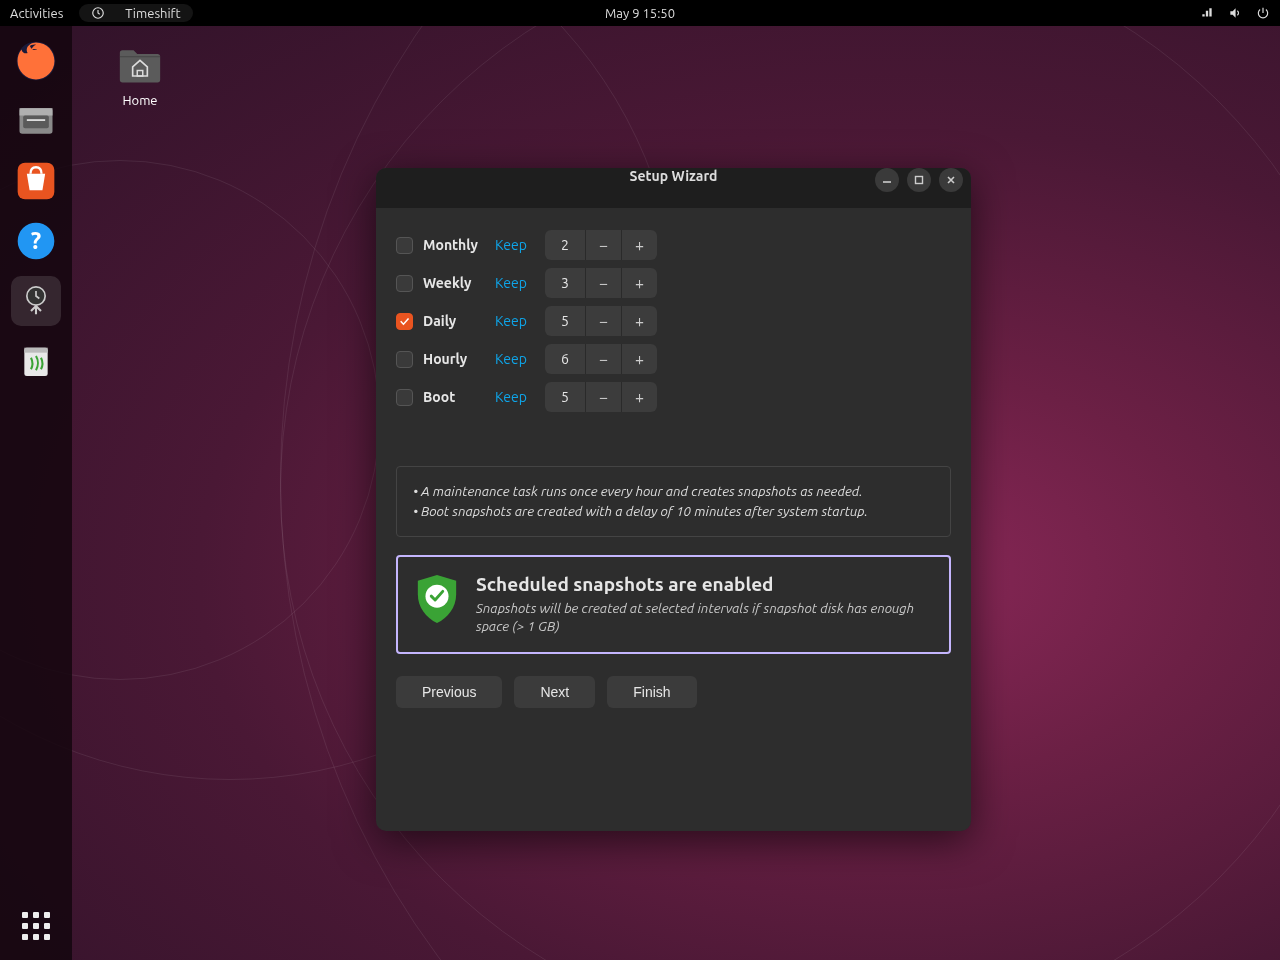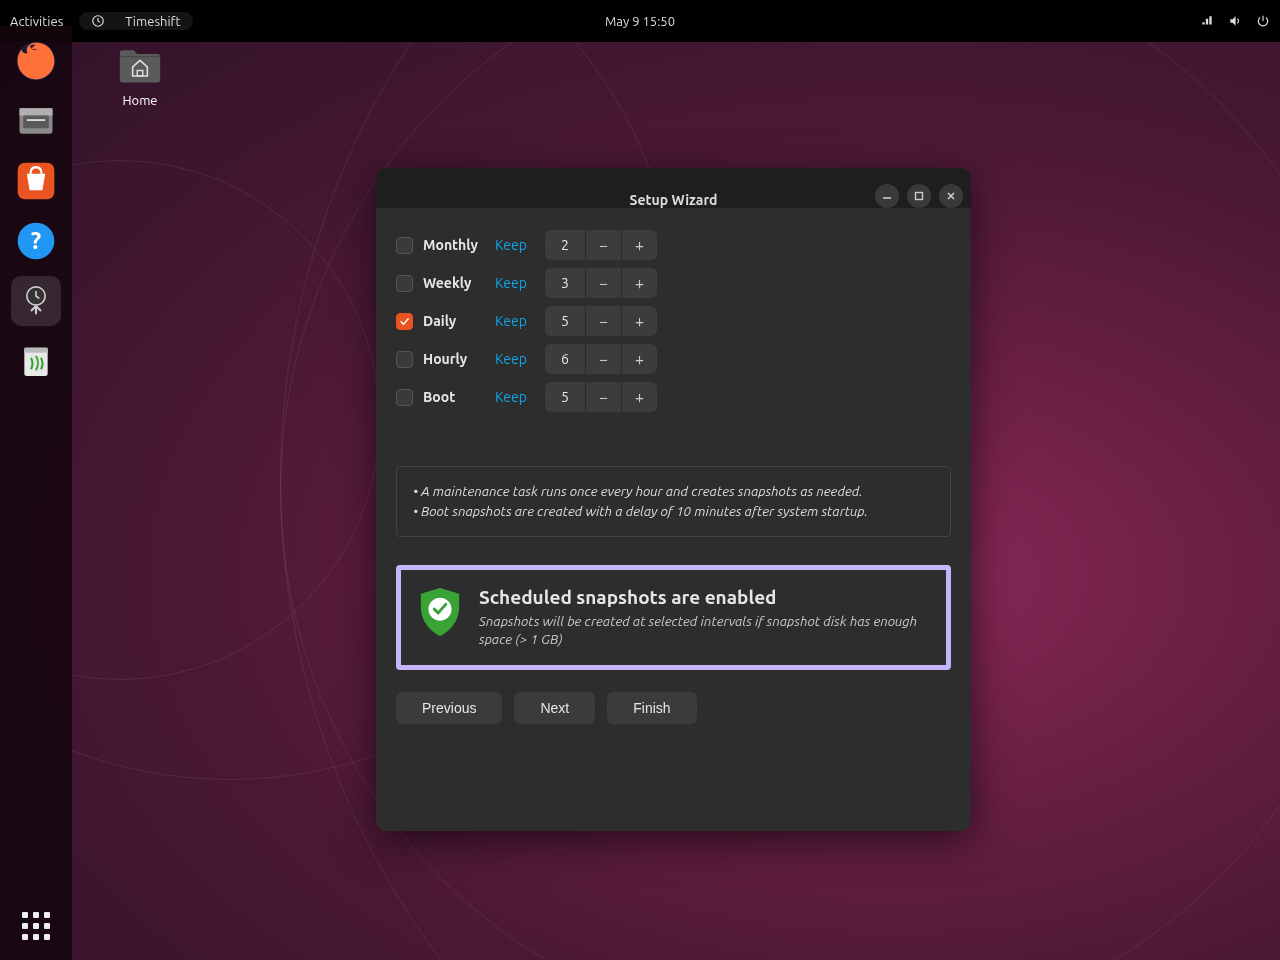--- a/index.html
+++ b/index.html
@@ -11,21 +11,21 @@
 }
 
 .bgcircle { position: absolute; border: 1px solid rgba(255,255,255,0.08); border-radius: 50%; }
 .c1 { width: 1600px; height: 1600px; left: 280px; top: -320px; }
 .c2 { width: 1100px; height: 1100px; left: 280px; top: -60px; }
 .c3 { width: 900px; height: 900px; left: -220px; top: -120px; }
 .c4 { width: 520px; height: 520px; left: -140px; top: 160px; }
 
 
 .topbar {
-  position: absolute; top: 0; left: 0; right: 0; height: 42px;
+  position: absolute; top: 0; left: 0; right: 0; height: 26px;
   background: #000; display: flex; align-items: center;
   color: #ddd; font-size: 13px; padding: 0 10px;
 }
 .topbar .activities { margin-right: 16px; }
 .topbar .appmenu {
   background: rgba(255,255,255,0.08); border-radius: 12px;
   padding: 2px 12px; display: flex; align-items: center; gap: 20px;
 }
 .topbar .clock { position: absolute; left: 50%; transform: translateX(-50%); }
 .topbar .right { margin-left: auto; display: flex; gap: 14px; align-items: center; }
@@ -53,21 +53,21 @@
 
 
 .window {
   position: absolute; left: 376px; top: 168px; width: 595px; height: 663px;
   background: #2d2d2d; border-radius: 10px; color: #e6e6e6;
   box-shadow: 0 10px 40px rgba(0,0,0,0.6);
   display: flex; flex-direction: column;
 }
 .titlebar {
   height: 40px; background: #1e1e1e; border-radius: 10px 10px 0 0;
-  display: flex; align-items: flex-end; justify-content: center; position: relative;
+  display: flex; align-items: flex-start; justify-content: center; position: relative;
   color: #ddd; font-size: 14px; font-weight: 600;
 }
 .titlebar .controls { position: absolute; right: 8px; display: flex; gap: 8px; }
 .tbtn {
   width: 24px; height: 24px; border-radius: 50%; background: #3a3a3a;
   display:flex; align-items:center; justify-content:center; color:#ccc; font-size:13px;
   cursor:pointer;
 }
 .content { padding: 14px 20px 18px; flex: 1; display:flex; flex-direction:column; overflow:hidden;}
 .content h1 { font-size: 22px; font-weight: 700; margin-bottom: 18px; }
@@ -91,22 +91,22 @@
 .cron-row { display:flex; align-items:center; margin-top:22px; font-size:14px; }
 
 .infobox {
   border:1px solid #444; border-radius:4px; padding:14px 16px;
   font-style:italic; font-size:13.5px; color:#dcdcdc; line-height:1.5;
   margin-top:46px;
 }
 .infobox .line::before { content:"• "; }
 
 .statusbox {
-  border:5px solid #c4b5fd; border-radius:4px; padding:16px;
-  display:flex; gap:16px; margin-top:28px; align-items:flex-start;
+  border:2px solid #c4b5fd; border-radius:4px; padding:16px;
+  display:flex; gap:16px; margin-top:18px; align-items:flex-start;
 }
 .shield { width:46px; height:52px; flex-shrink:0; }
 .statusbox h2 { font-size:19px; font-weight:700; margin-bottom:4px; }
 .statusbox p { font-style:italic; font-size:13.5px; color:#c8c8c8; line-height:1.4;}
 
 .buttons { display:flex; justify-content:flex-start; gap:12px; margin-top:22px; }
 .buttons button {
   background:#3b3b3b; border:none; color:#e6e6e6; font-size:14px;
   padding: 8px 26px; border-radius:6px; cursor:pointer;
 }

